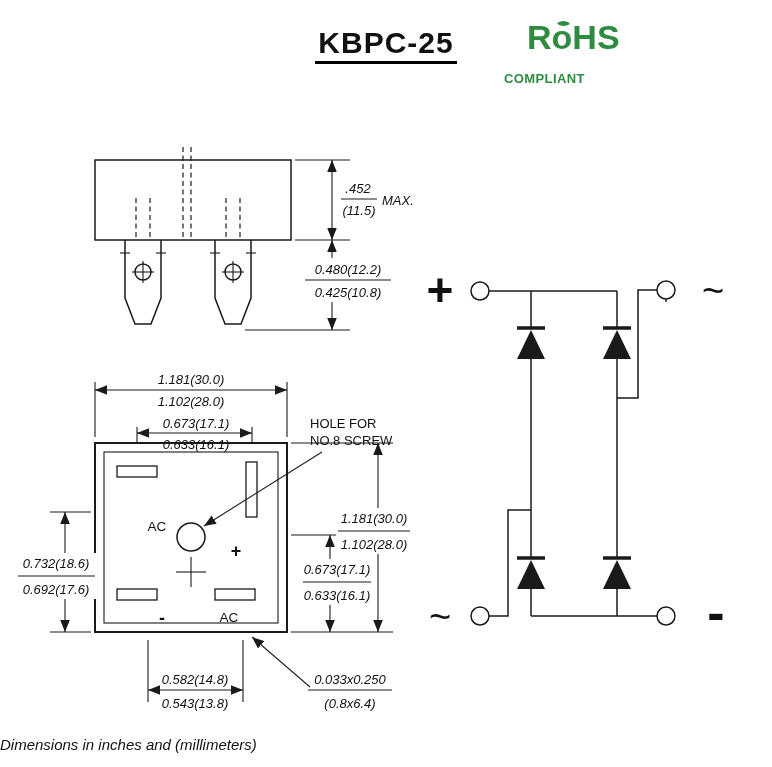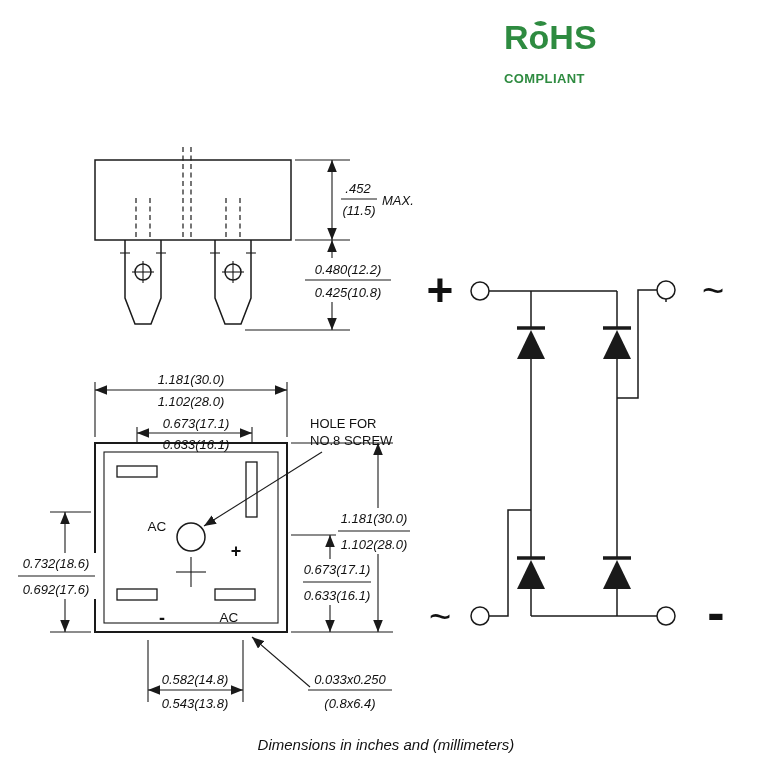--- a/index.html
+++ b/index.html
@@ -3,26 +3,26 @@
 <meta charset="utf-8">
 <style>
   html,body{margin:0;padding:0;background:#fff;}
   #page{position:relative;width:772px;height:767px;background:#fff;overflow:hidden;
         font-family:"Liberation Sans","DejaVu Sans",sans-serif;color:#111;}
   
   #title-wrap{position:absolute;left:0;right:0;top:26px;text-align:center;}
   #page-title{display:inline-block;font-size:30px;font-weight:bold;letter-spacing:1px;
               border-bottom:3px solid #000;padding:0 3px 1px 3px;}
   #rohs{position:absolute;left:504px;top:20px;line-height:1;}
-  #rohs .word{position:relative;font-size:34px;font-weight:bold;color:#2E8B40;letter-spacing:0px;}
+  #rohs .word{position:relative;font-size:34px;font-weight:bold;color:#2E8B40;letter-spacing:0px;margin-left:23px;}
   #rohs .leaf{position:absolute;left:31px;top:0;width:11px;height:7px;background:#2E8B40;
               border-radius:0 100% 0 100%;transform:rotate(-28deg);}
   #rohs .compliant{font-size:13px;font-weight:bold;color:#2E8B40;letter-spacing:0.4px;margin-top:18px;}
   
-  #footer-note{position:absolute;left:0;right:0;top:736px;text-align:center;
+  #footer-note{position:absolute;left:0;right:0;top:736px;text-align:left;
                font-style:italic;font-size:15px;}
   
   svg{position:absolute;left:0;top:0;}
   .ln  {stroke:#1a1a1a;stroke-width:1.5;fill:none;}
   .ln2 {stroke:#1a1a1a;stroke-width:2;fill:none;}
   .thin{stroke:#1a1a1a;stroke-width:1.1;fill:none;}
   .dash{stroke:#1a1a1a;stroke-width:1.2;fill:none;stroke-dasharray:5 3.5;}
   .bar {stroke:#1a1a1a;stroke-width:3.5;fill:none;}
   .fillb{fill:#1a1a1a;stroke:none;}
   .slot{fill:#fff;stroke:#1a1a1a;stroke-width:1.3;}
@@ -34,20 +34,23 @@
   .sign{font-size:18px;font-weight:bold;}
   .schplus {font-size:46px;font-weight:bold;}
   .schtilde{font-size:38px;}
   .schminus{font-size:52px;font-weight:bold;}
 </style>
 </head>
 <body>
 
 <div id="page">
 
+  <div id="title-wrap">
+    <span id="page-title">KBPC-25</span>
+  </div>
 
   <div id="rohs">
     <div class="word">
       <span>RoHS</span>
       <i class="leaf"></i>
     </div>
     <div class="compliant">COMPLIANT</div>
   </div>
 
   <svg width="772" height="767" viewBox="0 0 772 767">

